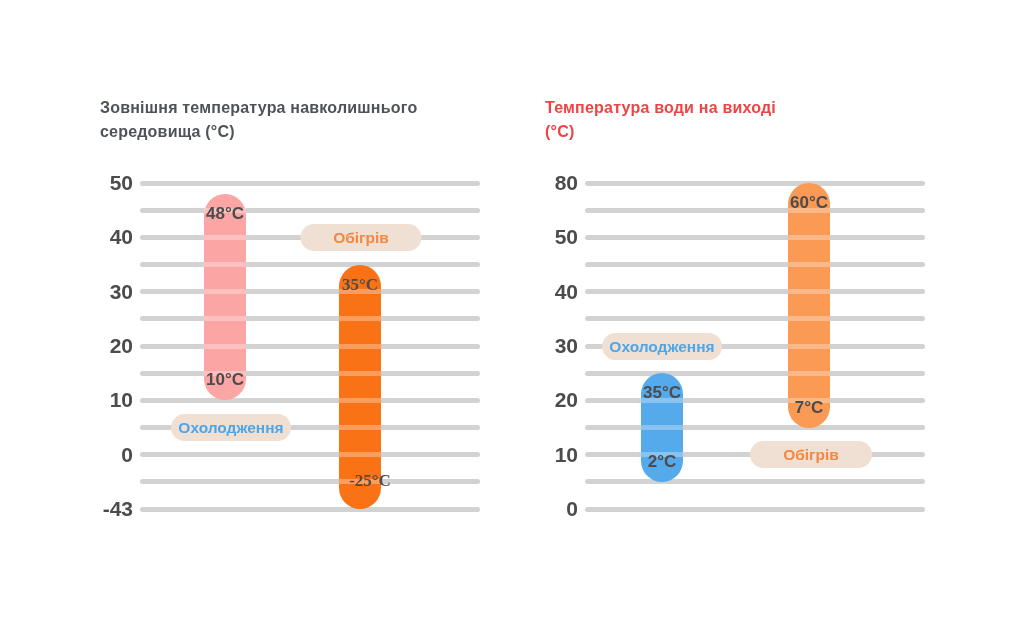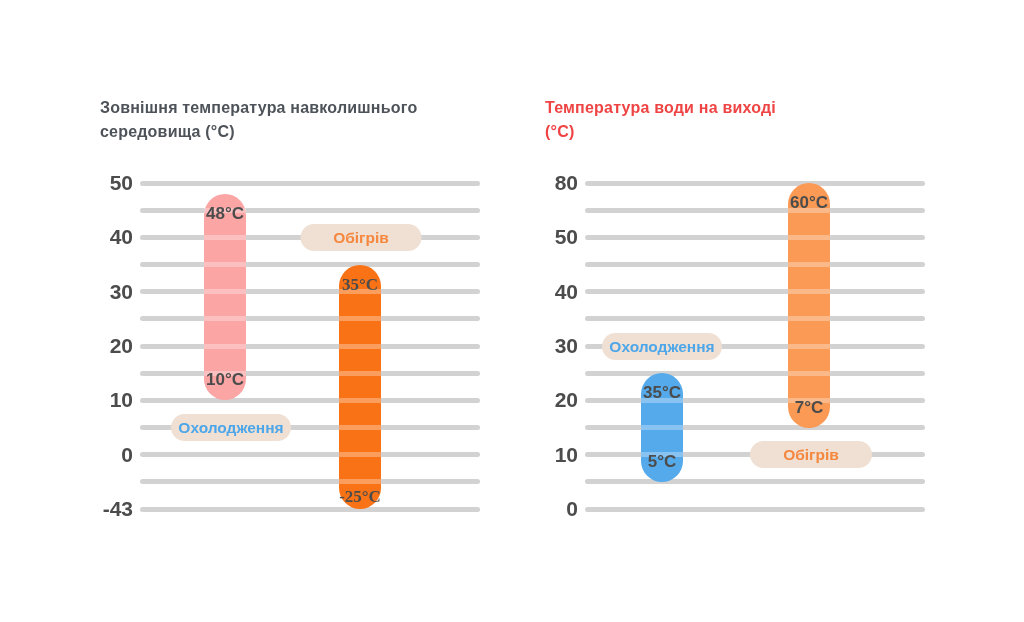--- a/index.html
+++ b/index.html
@@ -109,21 +109,21 @@
         <div class="bar" style="left: 339px; top: 264.51px; width: 42px; height: 244.53px; background: #f97316; font-family: Liberation Serif, serif;">
           <div class="stripe" style="top: 24.67px;"></div>
           <div class="stripe" style="top: 51.84px;"></div>
           <div class="stripe" style="top: 79.01px;"></div>
           <div class="stripe" style="top: 106.18px;"></div>
           <div class="stripe" style="top: 133.35px;"></div>
           <div class="stripe" style="top: 160.52px;"></div>
           <div class="stripe" style="top: 187.69px;"></div>
           <div class="stripe" style="top: 214.86px;"></div>
           <div class="bar-label" style="top: 8px; color: rgb(76, 76, 76);">35°C</div>
-          <div class="bar-label" style="bottom: 0; color: rgb(76, 76, 76);">-25°C</div>
+          <div class="bar-label" style="bottom: 16px; color: rgb(76, 76, 76); margin-left: 10px;">-25°C</div>
         </div>
         <div class="pill" style="left: 361px; top: 223.84px; width: 121px; background: rgb(239, 224, 211); color: rgb(245, 135, 63);">Обігрів</div>
       </div>
   </section>
 
   <section>
     <h2 class="chart-title" style="left: 545px; top: 96px; width: 240px; color: #ef4444;">Температура води на виході (°C)</h2>
     <div id="plot-1">
         <div class="gridline" style="left: 585px; top: 180.5px; width: 340px; height: 5px; background: rgb(210, 210, 210);"></div>
         <div class="tick" style="left: 508px; top: 169px; width: 70px; color: rgb(76, 76, 76);">80</div>
@@ -143,21 +143,21 @@
         <div class="gridline" style="left: 585px; top: 452.2px; width: 340px; height: 5px; background: rgb(210, 210, 210);"></div>
         <div class="tick" style="left: 508px; top: 440.7px; width: 70px; color: rgb(76, 76, 76);">10</div>
         <div class="gridline" style="left: 585px; top: 479.37px; width: 340px; height: 5px; background: rgb(210, 210, 210);"></div>
         <div class="gridline" style="left: 585px; top: 506.54px; width: 340px; height: 5px; background: rgb(210, 210, 210);"></div>
         <div class="tick" style="left: 508px; top: 495.04px; width: 70px; color: rgb(76, 76, 76);">0</div>
         <div class="bar" style="left: 641px; top: 373.19px; width: 42px; height: 108.68px; background: rgb(85, 170, 235);">
           <div class="stripe" style="top: 24.67px;"></div>
           <div class="stripe" style="top: 51.84px;"></div>
           <div class="stripe" style="top: 79.01px;"></div>
           <div class="bar-label" style="top: 8px; color: rgb(76, 76, 76);">35°C</div>
-          <div class="bar-label" style="bottom: 8px; color: rgb(76, 76, 76);">5°C</div>
+          <div class="bar-label" style="bottom: 8px; color: rgb(76, 76, 76);">2°C</div>
         </div>
         <div class="pill" style="left: 662px; top: 332.52px; width: 120px; background: rgb(239, 224, 211); color: rgb(77, 166, 233);">Охолодження</div>
         <div class="bar" style="left: 788px; top: 183px; width: 42px; height: 244.53px; background: rgb(250, 154, 85);">
           <div class="stripe" style="top: 24.67px;"></div>
           <div class="stripe" style="top: 51.84px;"></div>
           <div class="stripe" style="top: 79.01px;"></div>
           <div class="stripe" style="top: 106.18px;"></div>
           <div class="stripe" style="top: 133.35px;"></div>
           <div class="stripe" style="top: 160.52px;"></div>
           <div class="stripe" style="top: 187.69px;"></div>

